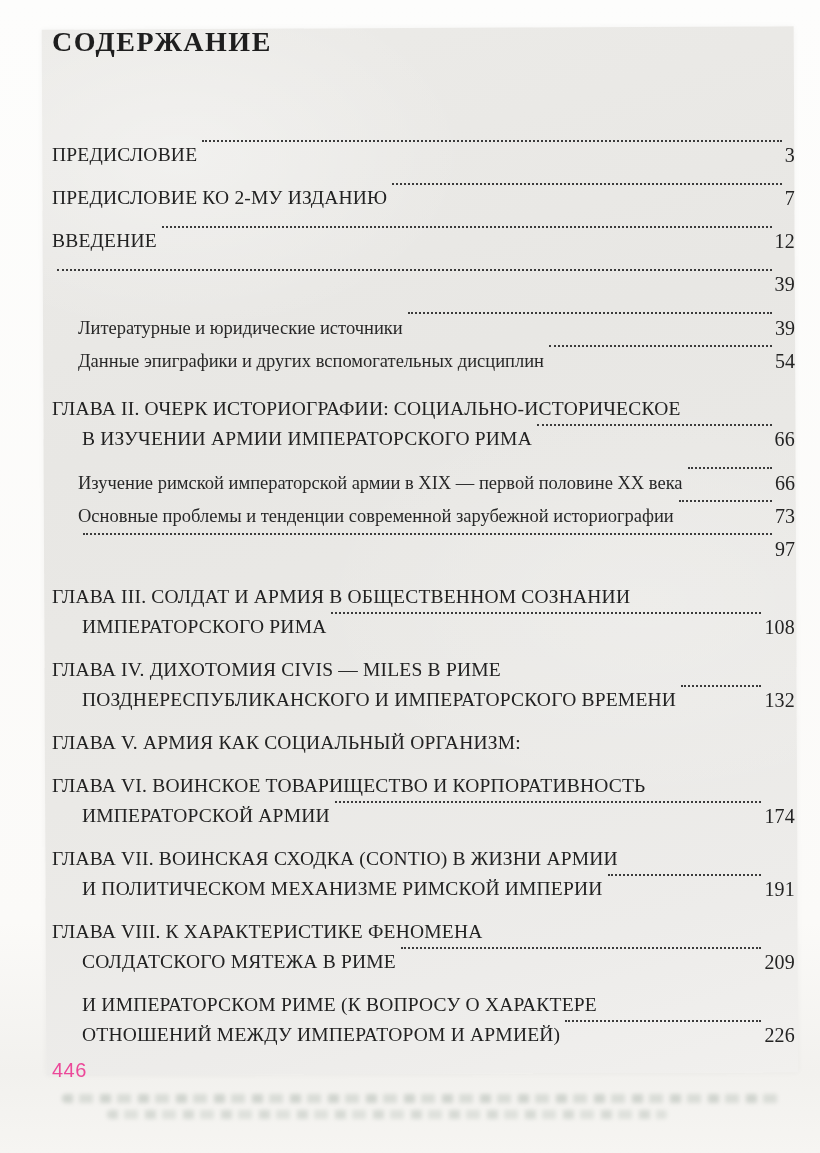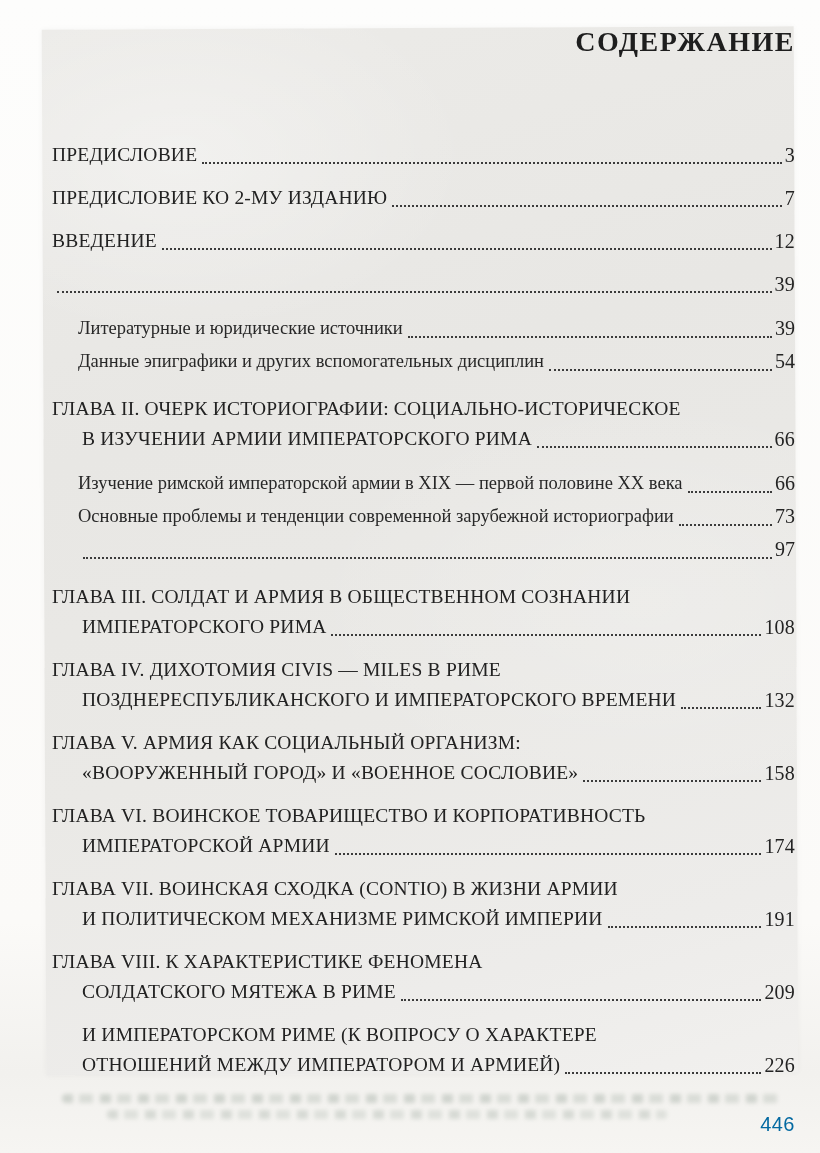--- a/index.html
+++ b/index.html
@@ -32,34 +32,34 @@
   .content {
     position: absolute;
     left: 52px;
     top: 0;
     width: 743px;
     height: 1153px;
   }
   .doc-title {
     margin: 0;
     padding-top: 25px;
-    text-align: right;
+    text-align: left;
     font-size: 28px;
     line-height: 34px;
     font-weight: bold;
     letter-spacing: 1.5px;
     color: #1e1e1e;
   }
   .toc {
     margin-top: 81px;
   }
   .entry { }
   .entry .row {
     display: flex;
-    align-items: flex-end;
+    align-items: flex-start;
   }
   .entry .txt {
     white-space: nowrap;
   }
   .entry .leader {
     flex: 1 1 auto;
     min-width: 10px;
     border-bottom: 2.4px dotted #3b3b3b;
     margin: 0 3px 6px 5px;
   }
@@ -102,27 +102,27 @@
       rgba(104,122,108,0.4) 17px, rgba(104,122,108,0.4) 31px,
       rgba(104,122,108,0) 31px, rgba(104,122,108,0) 38px);
     filter: blur(2.2px);
     opacity: 0.45;
   }
   .bleed-1 { left: 10px; top: 1094px; width: 720px; }
   .bleed-2 { left: 55px; top: 1110px; width: 560px; opacity: 0.38; }
   .folio {
     position: absolute;
     left: 0;
-    top: 1113px;
+    top: 1059px;
     width: 100%;
-    text-align: right;
+    text-align: left;
     font-family: "Liberation Sans", "DejaVu Sans", sans-serif;
     font-size: 20px;
     letter-spacing: 0.5px;
-    color: #0369a1;
+    color: #ec4899;
   }
 </style>
 </head>
 <body>
 
 <div class="sheet"></div>
 
 <div class="content">
   <h1 class="doc-title">СОДЕРЖАНИЕ</h1>
 
@@ -207,25 +207,20 @@
       <div class="entry lvl0">
         <div class="">ГЛАВА IV. ДИХОТОМИЯ CIVIS — MILES В РИМЕ</div>
         <div class="row cont">
           <span class="txt">ПОЗДНЕРЕСПУБЛИКАНСКОГО И ИМПЕРАТОРСКОГО ВРЕМЕНИ</span>
           <span class="leader"></span>
           <span class="pg">132</span>
         </div>
       </div>
       <div class="entry lvl0">
         <div class="">ГЛАВА V. АРМИЯ КАК СОЦИАЛЬНЫЙ ОРГАНИЗМ:</div>
-        <div class="row cont">
-          <span class="txt">«ВООРУЖЕННЫЙ ГОРОД» И «ВОЕННОЕ СОСЛОВИЕ»</span>
-          <span class="leader"></span>
-          <span class="pg">158</span>
-        </div>
       </div>
       <div class="entry lvl0">
         <div class="">ГЛАВА VI. ВОИНСКОЕ ТОВАРИЩЕСТВО И КОРПОРАТИВНОСТЬ</div>
         <div class="row cont">
           <span class="txt">ИМПЕРАТОРСКОЙ АРМИИ</span>
           <span class="leader"></span>
           <span class="pg">174</span>
         </div>
       </div>
       <div class="entry lvl0">

